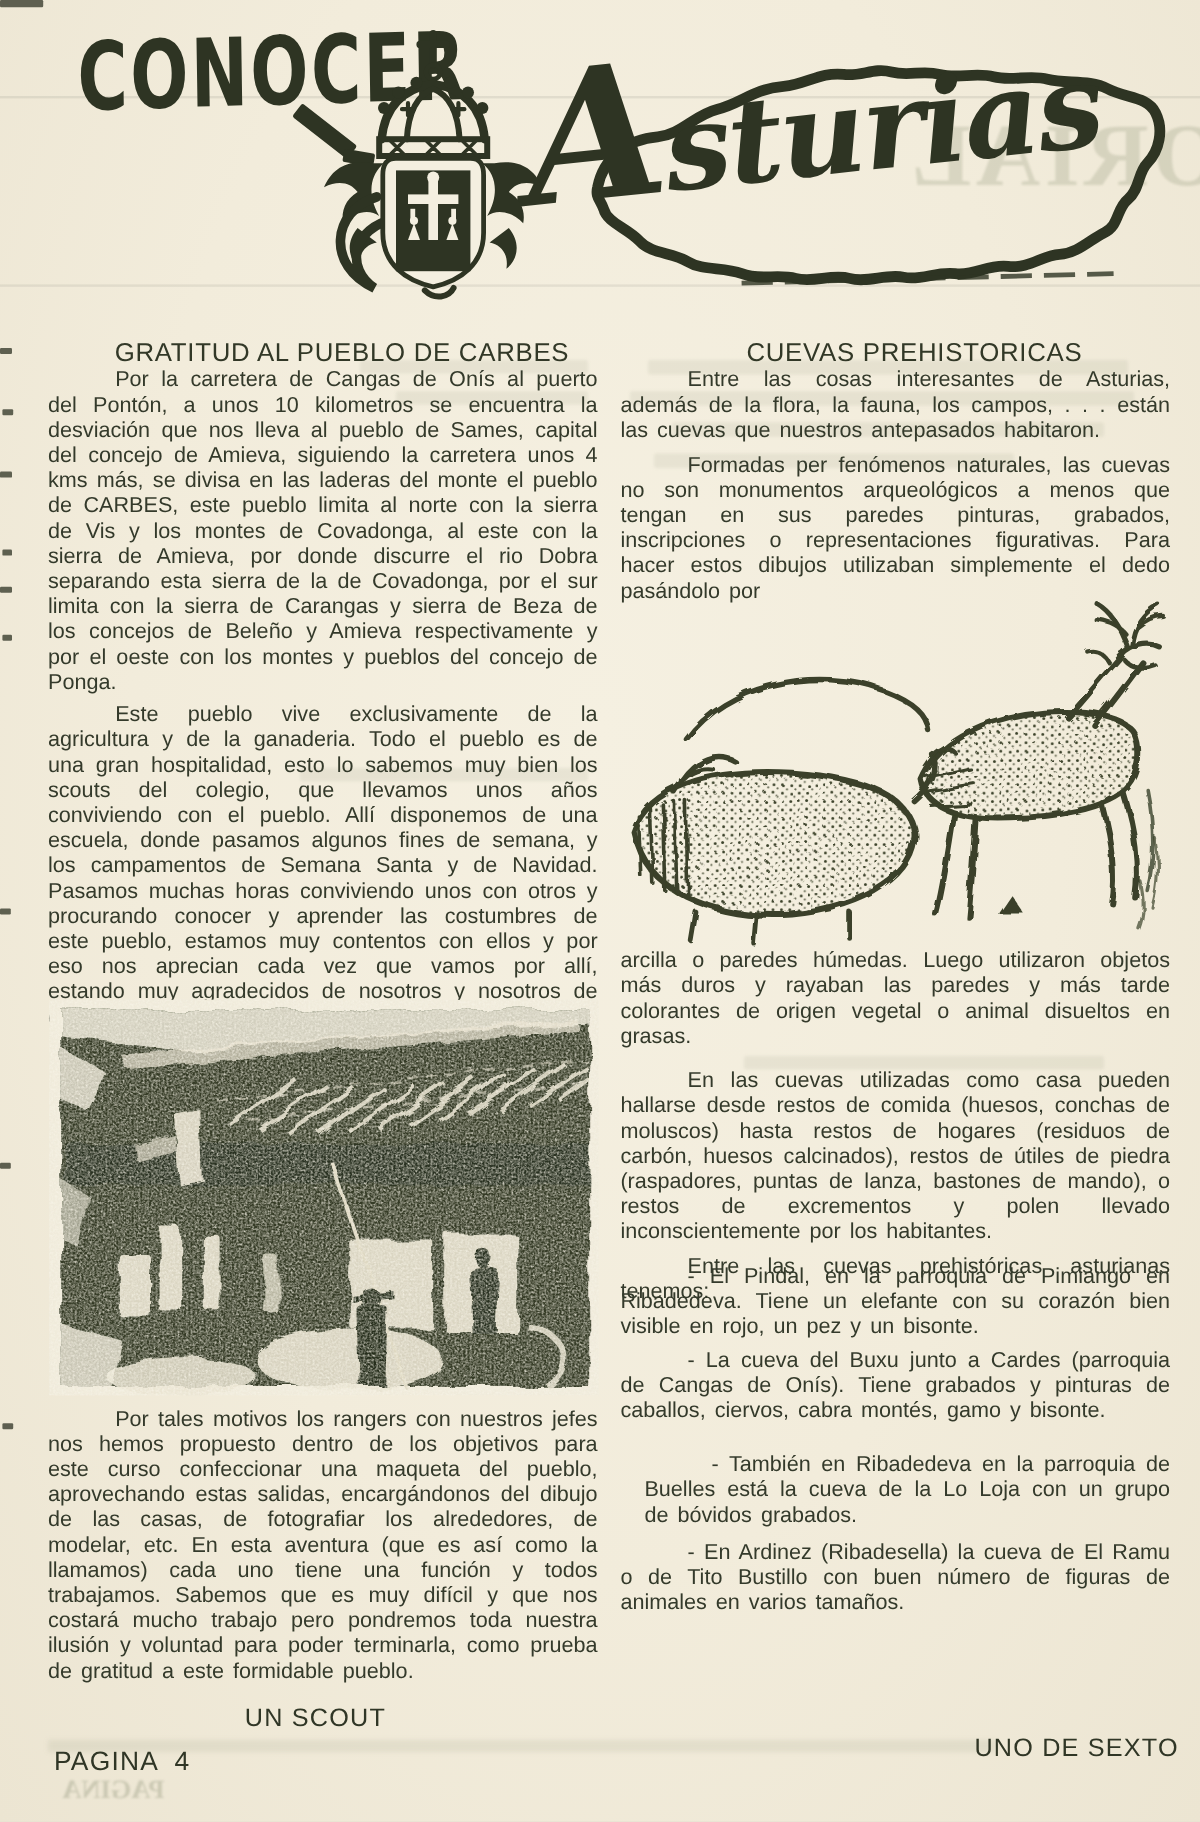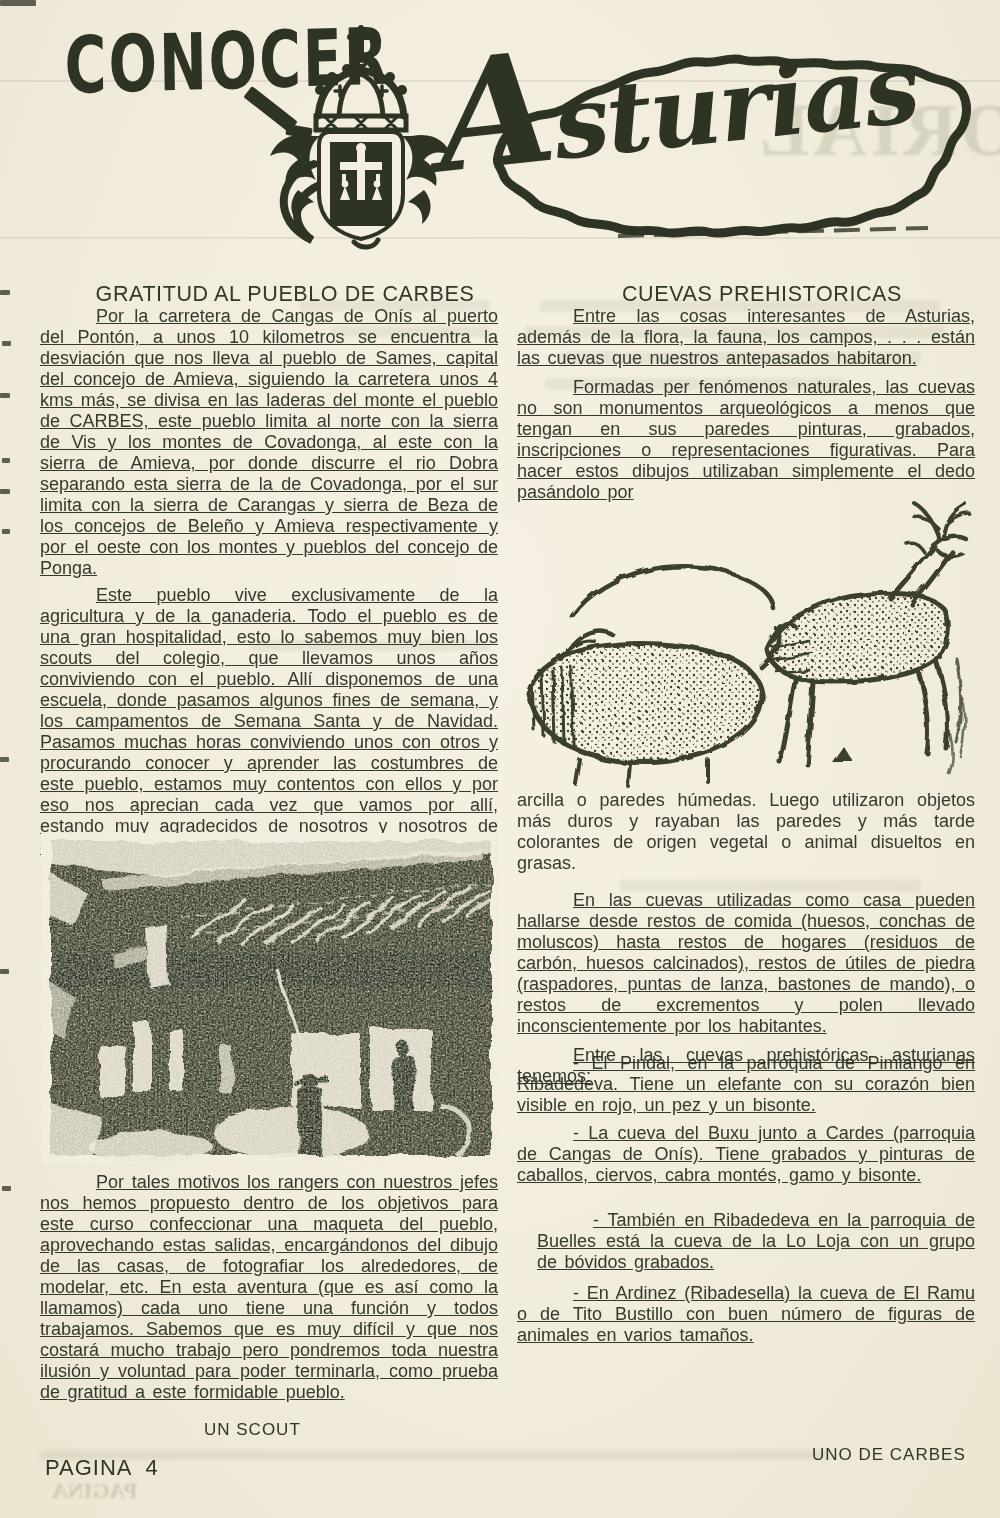--- a/index.html
+++ b/index.html
@@ -46,26 +46,26 @@
   
   .col-title{
     position:absolute;width:458px;text-align:center;
     font-size:21.5px;letter-spacing:.6px;color:#323827;font-weight:normal;margin:16px;
   }
   .tblock{position:absolute;width:458px;color:#343a2b;}
   .tblock p{
     margin:0 0 8px 0;font-size:18px;line-height:21px;
     text-align:justify;word-spacing:2.5px;
   }
-  .tblock p.indent{text-indent:56px;text-decoration:underline;}
+  .tblock p.indent{text-indent:56px;}
   .tblock p:last-child{margin-bottom:0;}
   .list p{margin-bottom:7px;}
   .list p.gap-big{margin-top:24px;margin-left:20px;}
   .list p.gap-med{margin-top:10px;}
-  .sig{position:absolute;font-size:17px;color:#303626;letter-spacing:1px;}
+  .sig{position:absolute;font-size:21px;color:#303626;letter-spacing:1px;}
   .footer-label{position:absolute;font-size:22px;color:#303626;letter-spacing:1px;white-space:pre;text-align:right;}
   figure{margin:0;padding:0;position:absolute;}
 </style>
 </head>
 <body>
 
 <div class="page">
 
   <div class="scanline" style="top:80px;opacity:.5"></div>
   <div class="scanline" style="top:237px;opacity:.45"></div>
@@ -337,21 +337,21 @@
       <p class="indent" style="margin-top:2px">Entre las cuevas prehistóricas asturianas tenemos:</p>
     </div>
 
     <div class="tblock list" style="left:517px;top:1053px">
       <p class="indent">- El Pindal, en la parroquia de Pimiango en Ribadedeva. Tiene un elefante con su corazón bien visible en rojo, un pez y un bisonte.</p>
       <p class="indent">- La cueva del Buxu junto a Cardes (parroquia de Cangas de Onís). Tiene grabados y pinturas de caballos, ciervos, cabra montés, gamo y bisonte.</p>
       <p class="indent gap-big">- También en Ribadedeva en la parroquia de Buelles está la cueva de la Lo Loja con un grupo de bóvidos grabados.</p>
       <p class="indent gap-med">- En Ardinez (Ribadesella) la cueva de El Ramu o de Tito Bustillo con buen número de figuras de animales en varios tamaños.</p>
     </div>
 
-    <div class="sig" style="left:812px;top:1445px">UNO DE CARBES</div>
+    <div class="sig" style="left:812px;top:1445px">UNO DE SEXTO</div>
   </section>
 
   <footer>
     <div class="footer-label" style="left:45px;top:1455px">PAGINA  4</div>
     <div class="ghost ghost-pagina">PAGINA</div>
   </footer>
 
 </div>
 
 </body></html>

